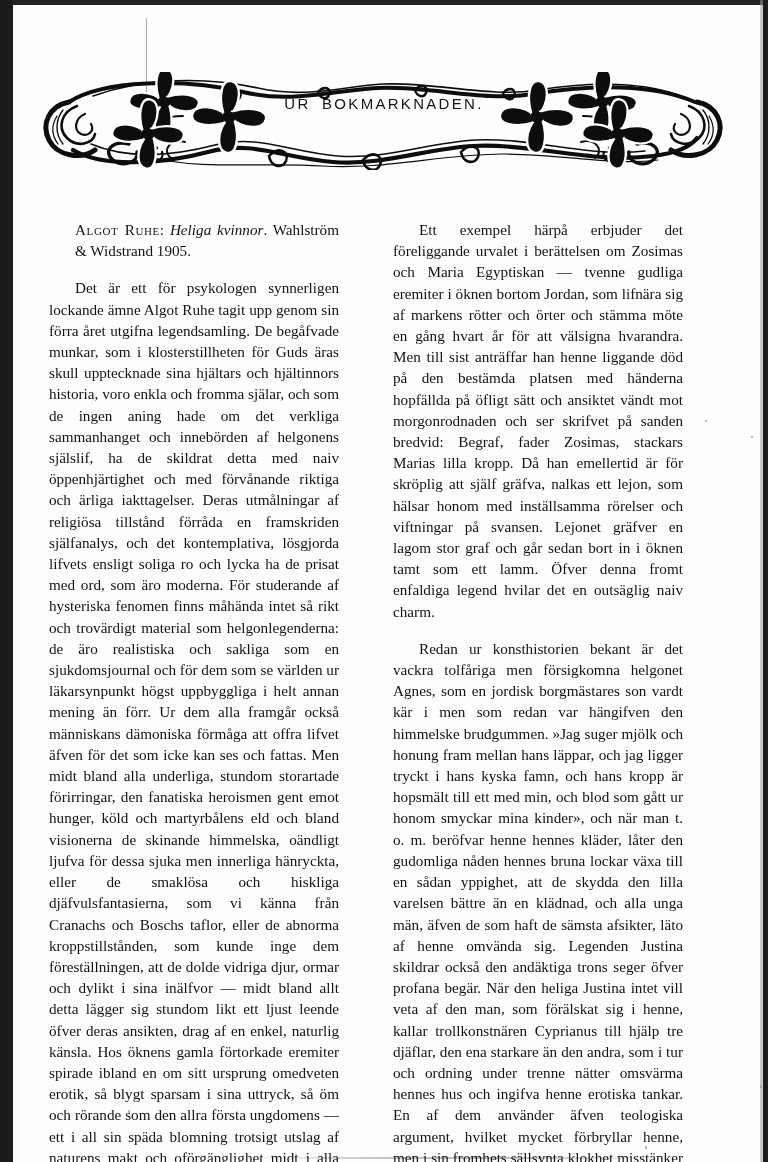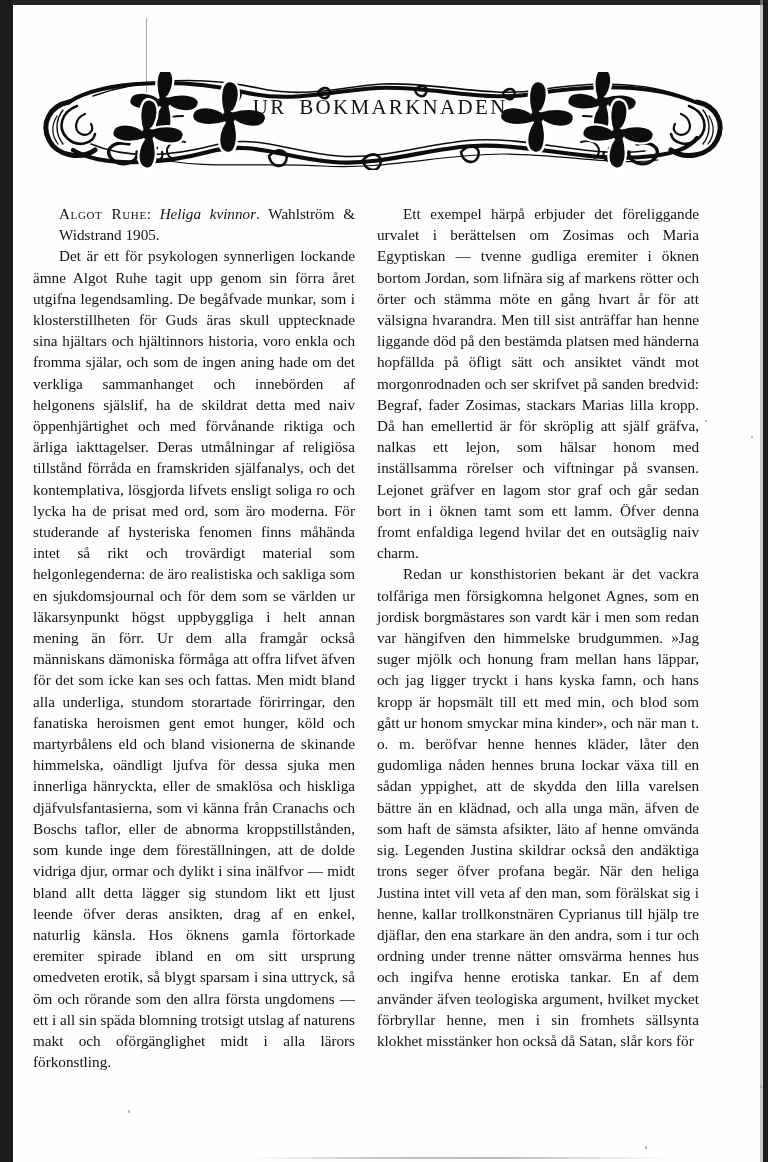--- a/index.html
+++ b/index.html
@@ -69,22 +69,22 @@
     width: 700px;
     height: 98px;
   }
   .header-band svg { display: block; width: 100%; height: 100%; }
 
   .masthead-title {
     position: absolute;
     left: 0; right: 0;
     top: 95px;
     text-align: center;
-    font-family: Liberation Serif, serif;
-    font-size: 21px;
+    font-family: Liberation Sans, sans-serif;
+    font-size: 15px;
     letter-spacing: 2.3px;
     color: #141414;
     word-spacing: 5px;
   }
 
   
   .columns {
     position: absolute;
     left: 33px;
     top: 203px;
@@ -95,21 +95,21 @@
   .col {
     width: 322px;
     font-size: 15.2px;
     line-height: 21.2px;
     text-align: justify;
     text-justify: inter-word;
     hyphens: none;
     color: #121212;
   }
   .col p {
-    margin: 0;
+    margin: 16px;
     text-indent: 26px;
   }
 
   .booknote {
     text-indent: 0;
     margin: 0;
     padding-left: 26px;
   }
   .booknote .hang {
     margin-left: -26px;

